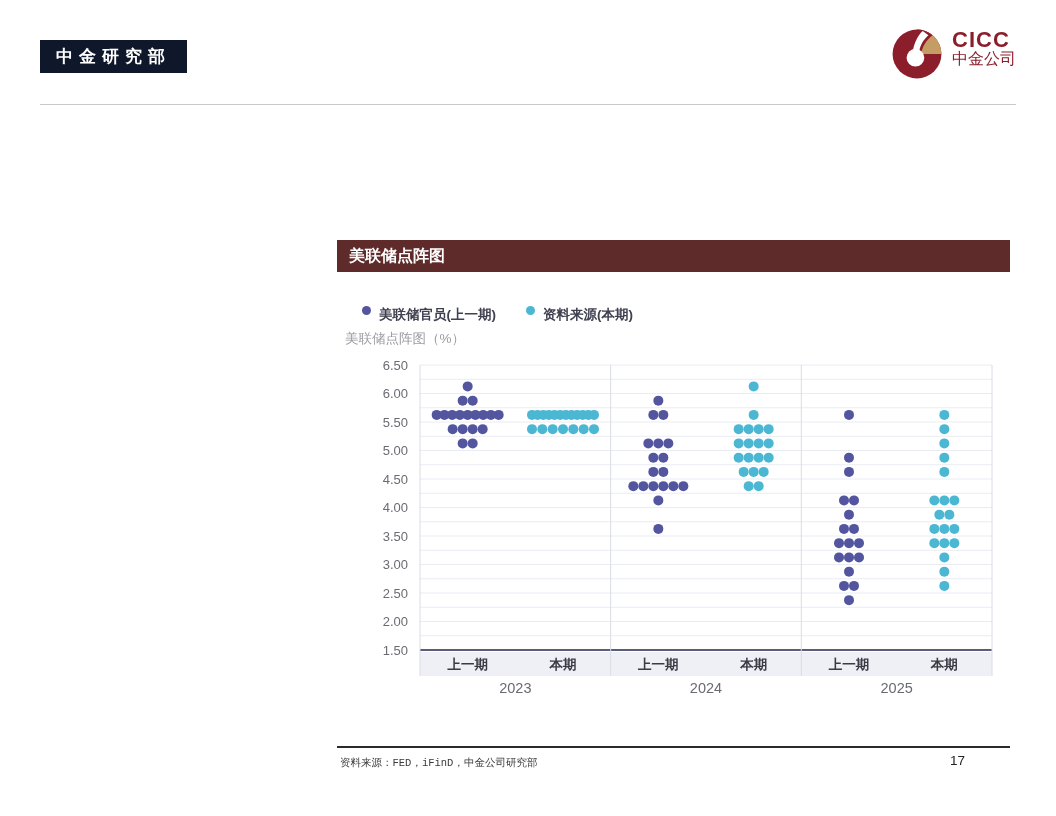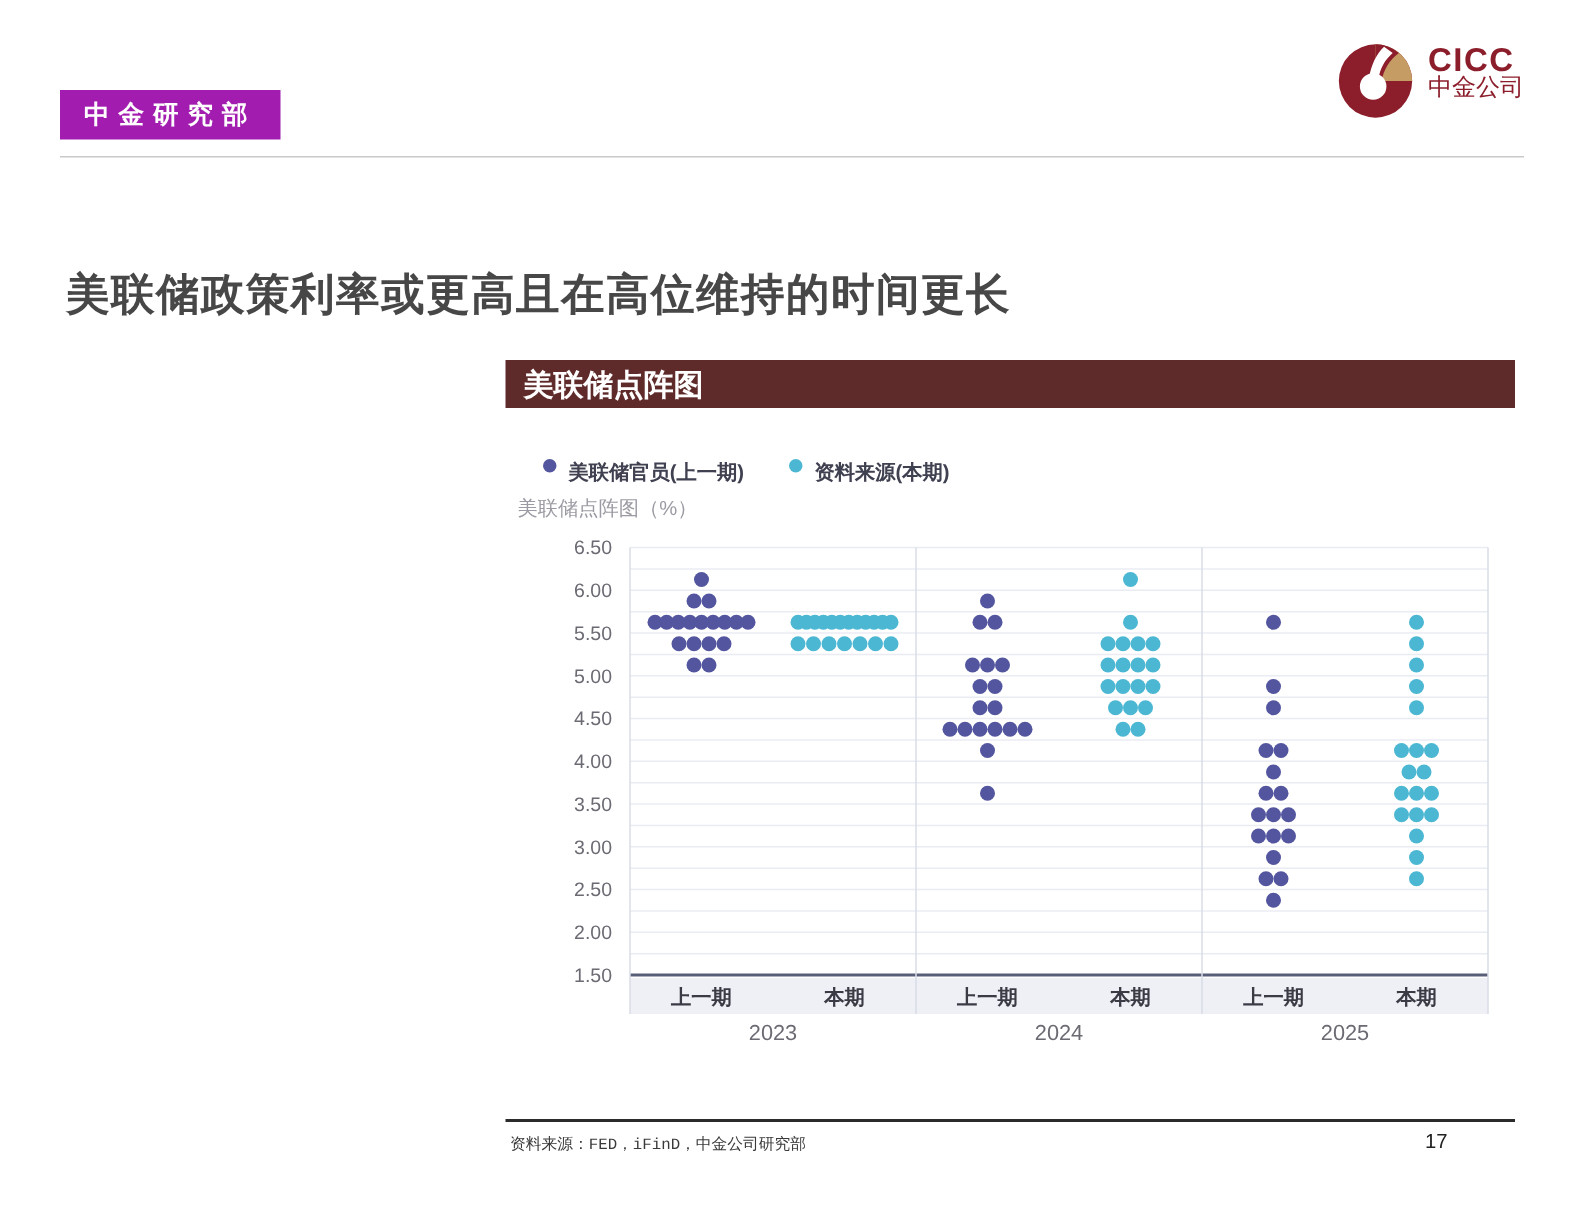--- a/index.html
+++ b/index.html
@@ -18,37 +18,37 @@
   .page-title{position:absolute;left:44px;top:158px;width:960px;font-size:29px;font-weight:bold;
               color:#474747;letter-spacing:1px;}
   
   .bullets{position:absolute;left:44px;top:236px;width:294px;margin:0;padding:0;list-style:none;}
   .bullets li{display:flex;gap:10px;margin-bottom:16px;}
   .bullet-square{flex:0 0 auto;width:7px;height:7px;border:1.6px solid #2f2f2f;margin-top:6px;}
   .bullet-text{font-size:14.5px;line-height:1.52;color:#333;font-weight:600;}
   
   .panel-header{position:absolute;left:337px;top:240px;width:673px;height:32px;background:#5E2A2A;
                 color:#fff;display:flex;align-items:center;padding:0;box-sizing:border-box;}
-  .panel-header span{padding-left:12px;font-size:20px;font-weight:bold;}
+  .panel-header span{padding-left:12px;font-size:16px;font-weight:bold;}
   .legend{position:absolute;left:362px;top:306px;display:flex;gap:30px;align-items:center;}
   .legend-item{display:flex;gap:8px;font-size:13.5px;color:#3f4050;font-weight:600;}
   .legend-dot{width:9px;height:9px;border-radius:50%;}
   .axis-title{position:absolute;left:345px;top:330px;font-size:13.5px;color:#9b9ba3;}
   .dotplot{position:absolute;left:340px;top:352px;}
   
   .footer-rule{position:absolute;left:337px;top:746px;width:673px;height:2px;background:#2b2b2b;}
   .source-note{position:absolute;left:340px;top:756px;font-size:10.5px;color:#3a3a3a;font-family:Liberation Mono, monospace;}
   .page-number{position:absolute;left:950px;top:753px;width:42px;font-size:13.5px;color:#222;}
 </style>
 </head>
 <body>
 
 <div class="slide">
 
-  <div class="dept-badge" style="background: #a21caf; margin-top: 20px;">
+  <div class="dept-badge" style="background: #0f172a;">
     <span>中金研究部</span>
   </div>
 
   <div class="logo">
     <span>
       <svg width="52" height="52" viewBox="0 0 100 100">
         <circle cx="50" cy="50" r="47" fill="#8C1E2B"></circle>
         <path d="M50 3 A47 47 0 0 1 97 50 L50 50 Z" fill="#C59C63"></path>
         <path d="M50 3 A47 47 0 0 1 80 14 C68 23 60 36 58 50 L50 50 Z" fill="#8C1E2B"></path>
         <circle cx="47" cy="57" r="17" fill="#fff"></circle>
@@ -56,21 +56,20 @@
       </svg>
     </span>
     <span class="logo-text">
       <div class="logo-en">CICC</div>
       <div class="logo-cn">中金公司</div>
     </span>
   </div>
 
   <div class="header-rule"></div>
 
-  <h1 class="page-title">美联储政策利率或更高且在高位维持的时间更长</h1>
 
   <ul class="bullets">
   </ul>
 
   <div class="panel-header" style="background: rgb(94, 42, 42);">
     <span>美联储点阵图</span>
   </div>
 
   <div class="legend">
     <div class="legend-item">

